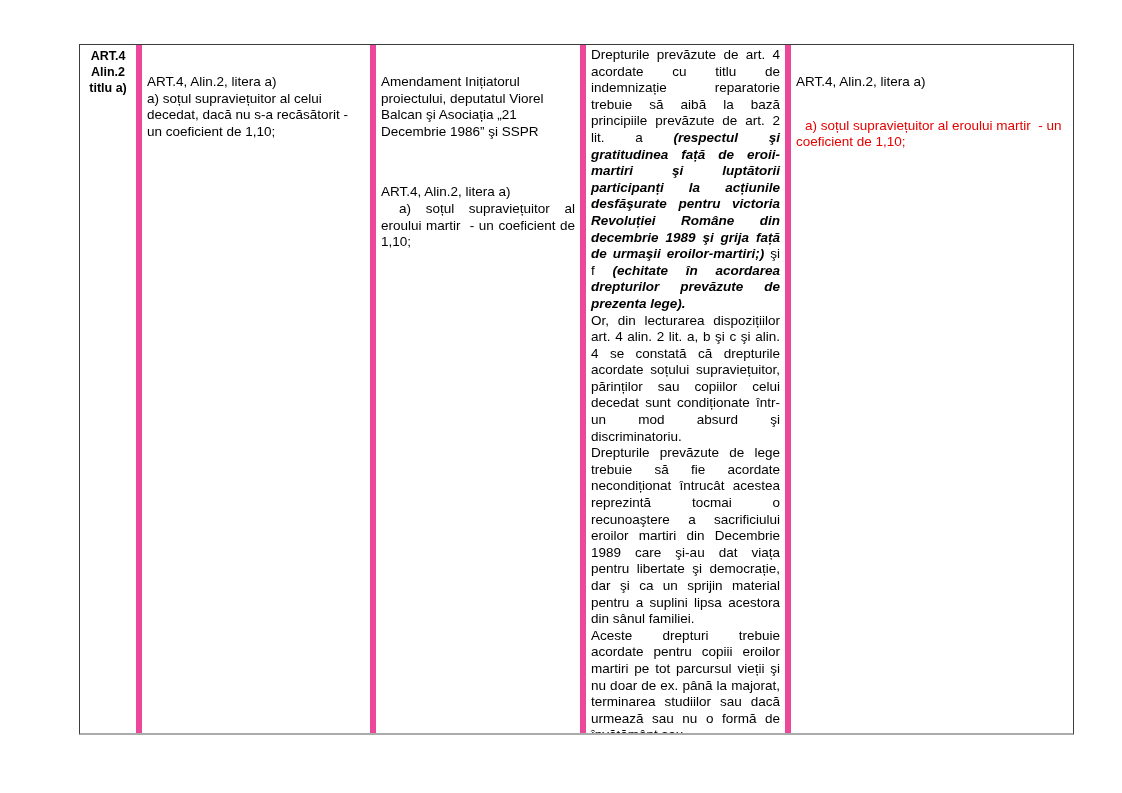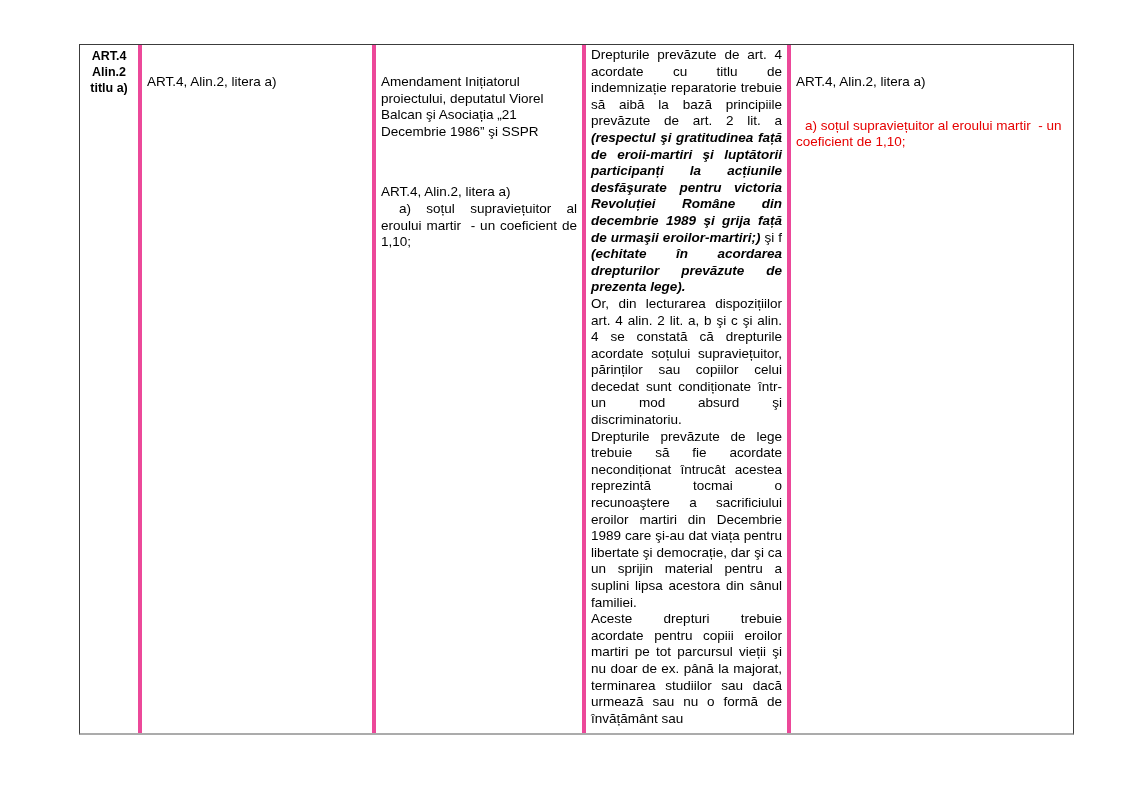--- a/index.html
+++ b/index.html
@@ -28,21 +28,21 @@
     flex-direction: row;
     box-sizing: border-box;
     border-top: 1px solid #3c3c3c;
     border-left: 1px solid #3c3c3c;
     border-right: 1px solid #3c3c3c;
     border-bottom: 2px solid #ababab;
     background: #fff;
   }
   .cell {
     box-sizing: border-box;
-    border-right: 4px solid #ec4899;
+    border-right: 6px solid #ec4899;
     overflow: hidden;
     font-size: 13.5px;
     line-height: 16.6px;
     padding: 2px 5px 2px 5px;
   }
   .cell:last-child { border-right: none; }
   .col1 {
     width: 62px;
     flex: none;
     text-align: center;
@@ -73,20 +73,21 @@
   <div class="doc-table">
 
     <div class="cell col1">
       <div>ART.4</div>
       <div>Alin.2</div>
       <div>titlu a)</div>
     </div>
 
     <div class="cell col2">
       <div class="b">ART.4, Alin.2, litera a)</div>
+      <div>a) soțul supraviețuitor al celui decedat, dacă nu s-a recăsătorit - un coeficient de 1,10;</div>
     </div>
 
     <div class="cell col3">
       <div class="b">Amendament Inițiatorul proiectului, deputatul Viorel Balcan şi Asociația „21 Decembrie 1986” şi SSPR</div>
       <div class="spacer"></div>
       <div class="b">ART.4, Alin.2, litera a)</div>
       <div class="just indent prewrap">a) soțul supraviețuitor al eroului martir  - un coeficient de 1,10;</div>
     </div>
 
     <div class="cell col4">

